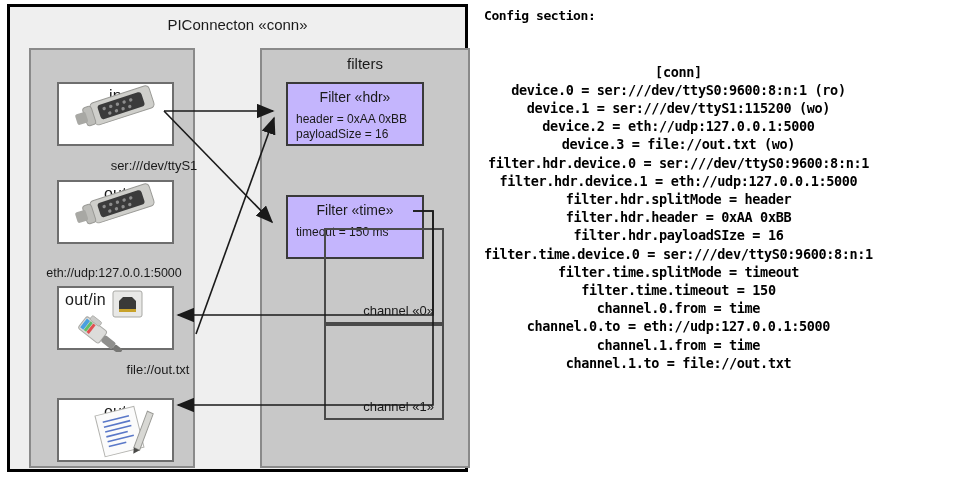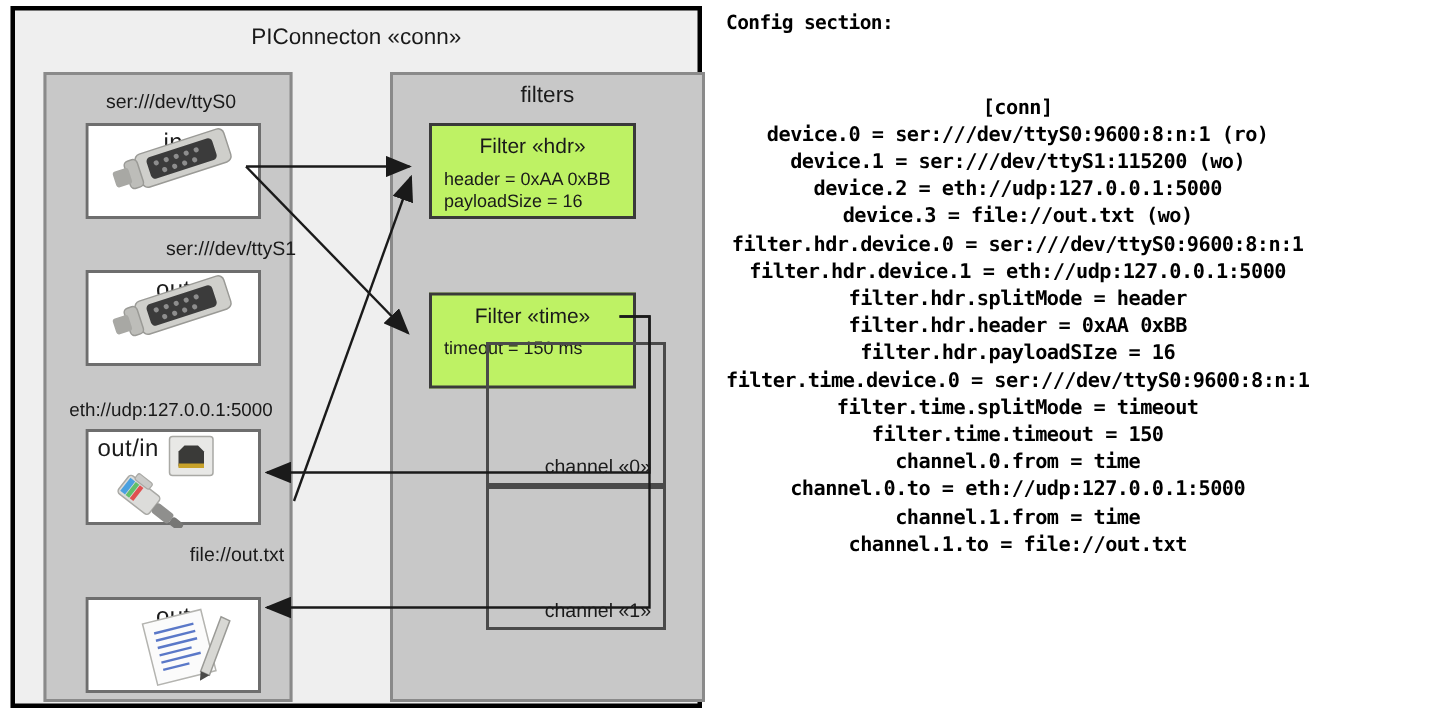--- a/index.html
+++ b/index.html
@@ -25,21 +25,21 @@
 
   .dev-label{position:absolute;width:166px;left:0;text-align:center;
       font-size:13px;color:#1a1a1a;}
 
   .dev-box{position:absolute;background:#ffffff;border:2px solid #6e6e6e;
       box-sizing:border-box;}
   .dev-dir{position:absolute;top:3px;width:100%;text-align:center;
       font-size:16px;color:#1a1a1a;letter-spacing:.3px;}
 
   
-  .filter-box{position:absolute;background:#bef264;border:2px solid #3a3a3a;
+  .filter-box{position:absolute;background:#c4b5fd;border:2px solid #3a3a3a;
       box-sizing:border-box;}
   .filter-title{position:absolute;top:5px;width:100%;text-align:center;
       font-size:14px;color:#1a1a1a;}
   .filter-attrs{position:absolute;left:8px;top:28px;font-size:12px;
       line-height:15px;color:#1a1a1a;}
 
   
   .channel-box{position:absolute;border:2px solid #4a4a4a;box-sizing:border-box;
       background:transparent;}
   .channel-label{position:absolute;right:8px;bottom:4px;font-size:13px;
@@ -60,21 +60,20 @@
 </head>
 <body>
 
 <div id="diagram">
 
   <div class="outer-frame">
     <div class="diagram-title">PIConnecton «conn»</div>
 
     <div class="panel" id="devices-panel">
 
-      <div class="dev-label" style="top:10px;">ser:///dev/ttyS0</div>
       <div class="dev-box" style="left:26px;top:32px;width:117px;height:64px;">
         <div class="dev-dir">in</div>
         <svg width="117" height="64" viewBox="0 0 117 64" style="position:absolute;left:0;top:0;">
           <g transform="translate(30,20) rotate(-18)">
             <rect x="0" y="0" width="62" height="23" rx="4" fill="#cfcfcb" stroke="#9a9a96" stroke-width="1"></rect>
             <rect x="7" y="4" width="46" height="15" rx="3" fill="#3b3b3b"></rect>
             <g fill="#8d8d8d">
               <circle cx="13" cy="9" r="1.7"></circle>
                 <circle cx="20" cy="9" r="1.7"></circle>
               <circle cx="27" cy="9" r="1.7"></circle>

